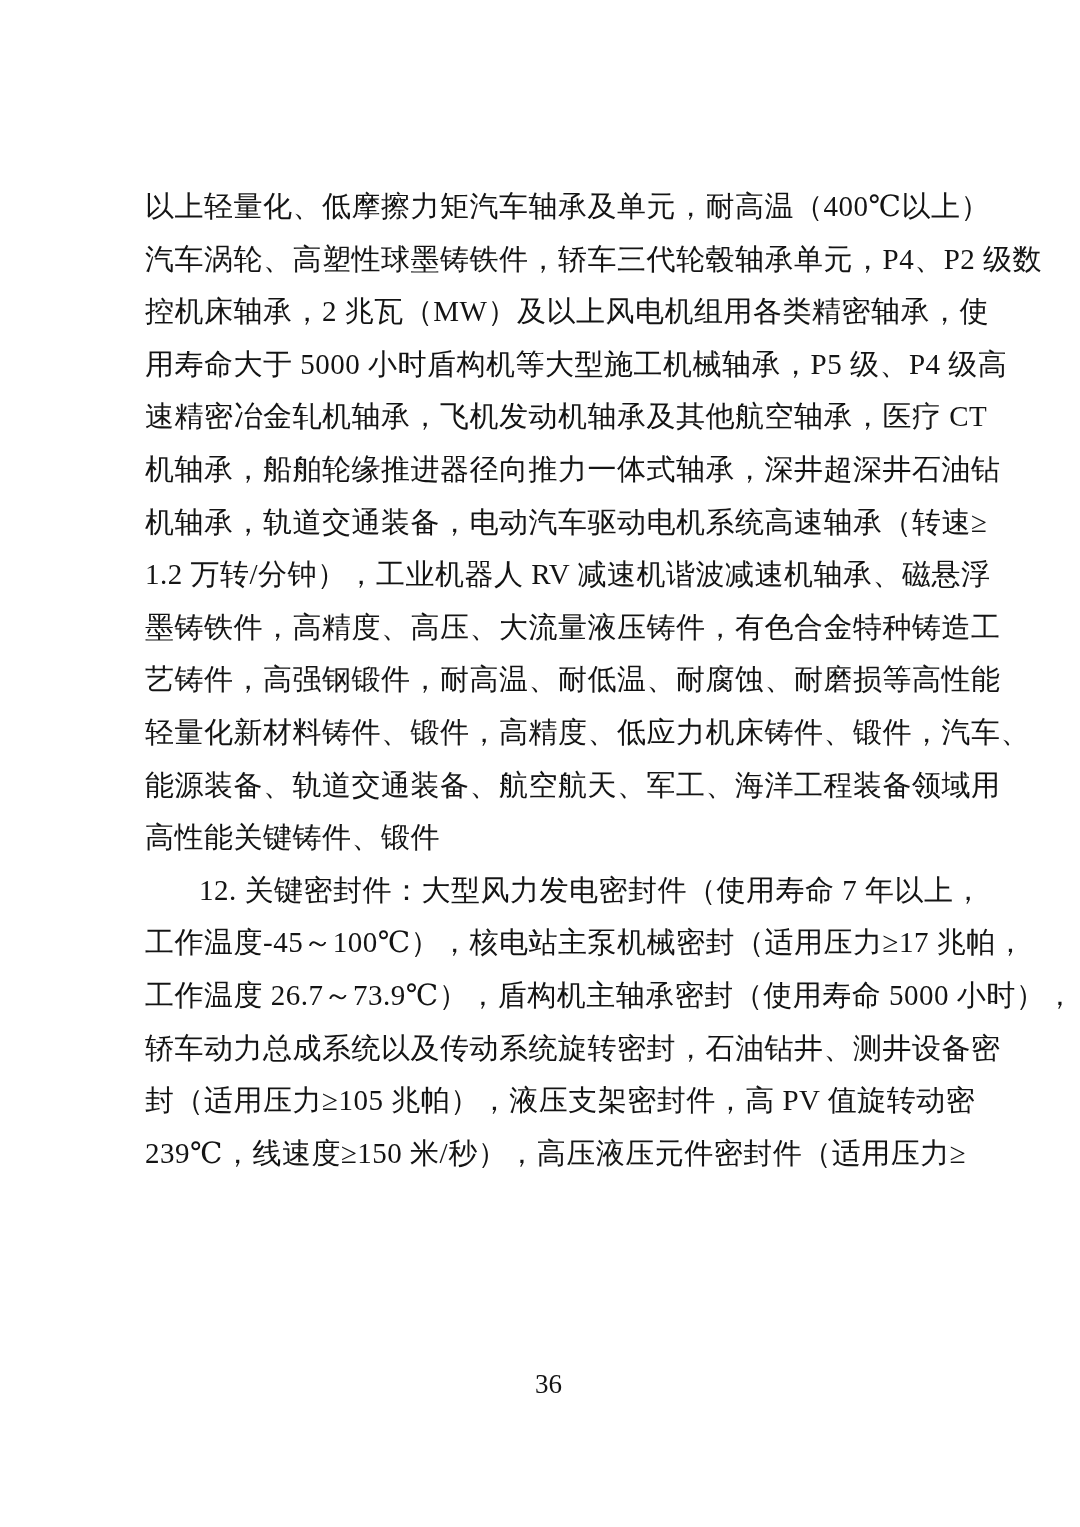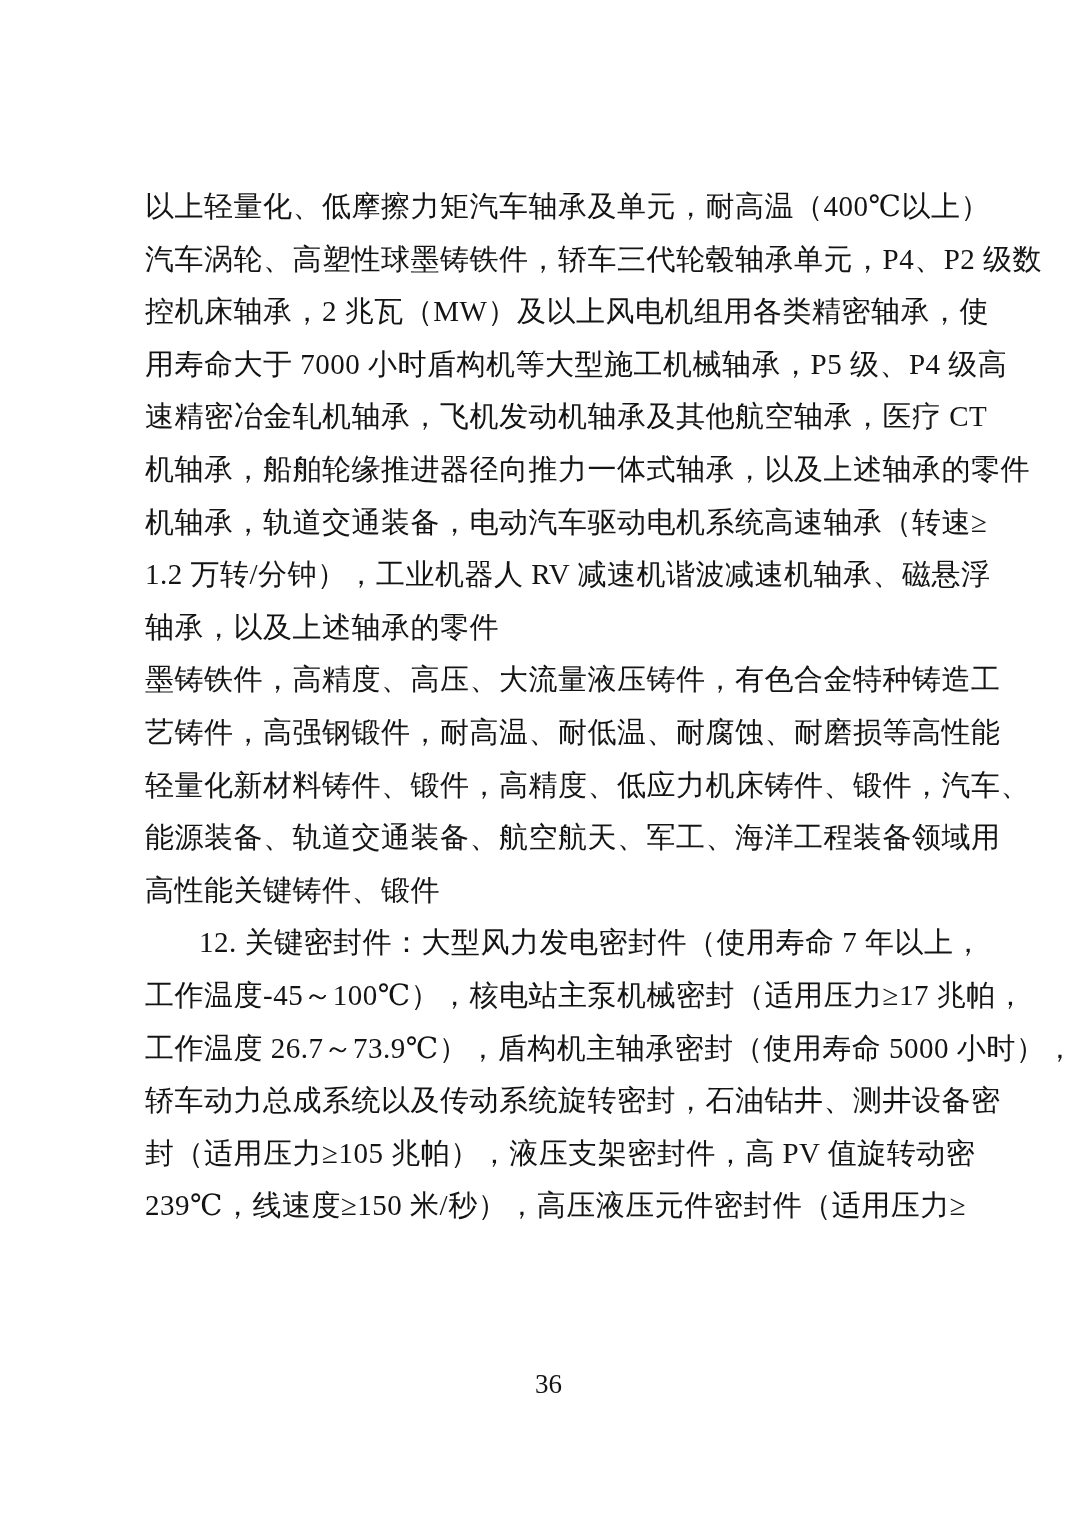--- a/index.html
+++ b/index.html
@@ -58,26 +58,25 @@
 <body>
 
 <div class="page">
 
   <div class="text-block">
 
     <div class="paragraph">
       <div class="line">以上轻量化、低摩擦力矩汽车轴承及单元，耐高温（400℃以上）</div>
       <div class="line">汽车涡轮、高塑性球墨铸铁件，轿车三代轮毂轴承单元，P4、P2 级数</div>
       <div class="line">控机床轴承，2 兆瓦（MW）及以上风电机组用各类精密轴承，使</div>
-      <div class="line">用寿命大于 7000 小时盾构机等大型施工机械轴承，P5 级、P4 级高</div>
+      <div class="line">用寿命大于 5000 小时盾构机等大型施工机械轴承，P5 级、P4 级高</div>
       <div class="line">速精密冶金轧机轴承，飞机发动机轴承及其他航空轴承，医疗 CT</div>
-      <div class="line">机轴承，船舶轮缘推进器径向推力一体式轴承，以及上述轴承的零件</div>
+      <div class="line">机轴承，船舶轮缘推进器径向推力一体式轴承，深井超深井石油钻</div>
       <div class="line">机轴承，轨道交通装备，电动汽车驱动电机系统高速轴承（转速≥</div>
       <div class="line">1.2 万转/分钟），工业机器人 RV 减速机谐波减速机轴承、磁悬浮</div>
-      <div class="line para-end">轴承，以及上述轴承的零件</div>
     </div>
 
     <div class="paragraph">
       <div class="line">墨铸铁件，高精度、高压、大流量液压铸件，有色合金特种铸造工</div>
       <div class="line">艺铸件，高强钢锻件，耐高温、耐低温、耐腐蚀、耐磨损等高性能</div>
       <div class="line">轻量化新材料铸件、锻件，高精度、低应力机床铸件、锻件，汽车、</div>
       <div class="line">能源装备、轨道交通装备、航空航天、军工、海洋工程装备领域用</div>
       <div class="line para-end">高性能关键铸件、锻件</div>
     </div>
 

